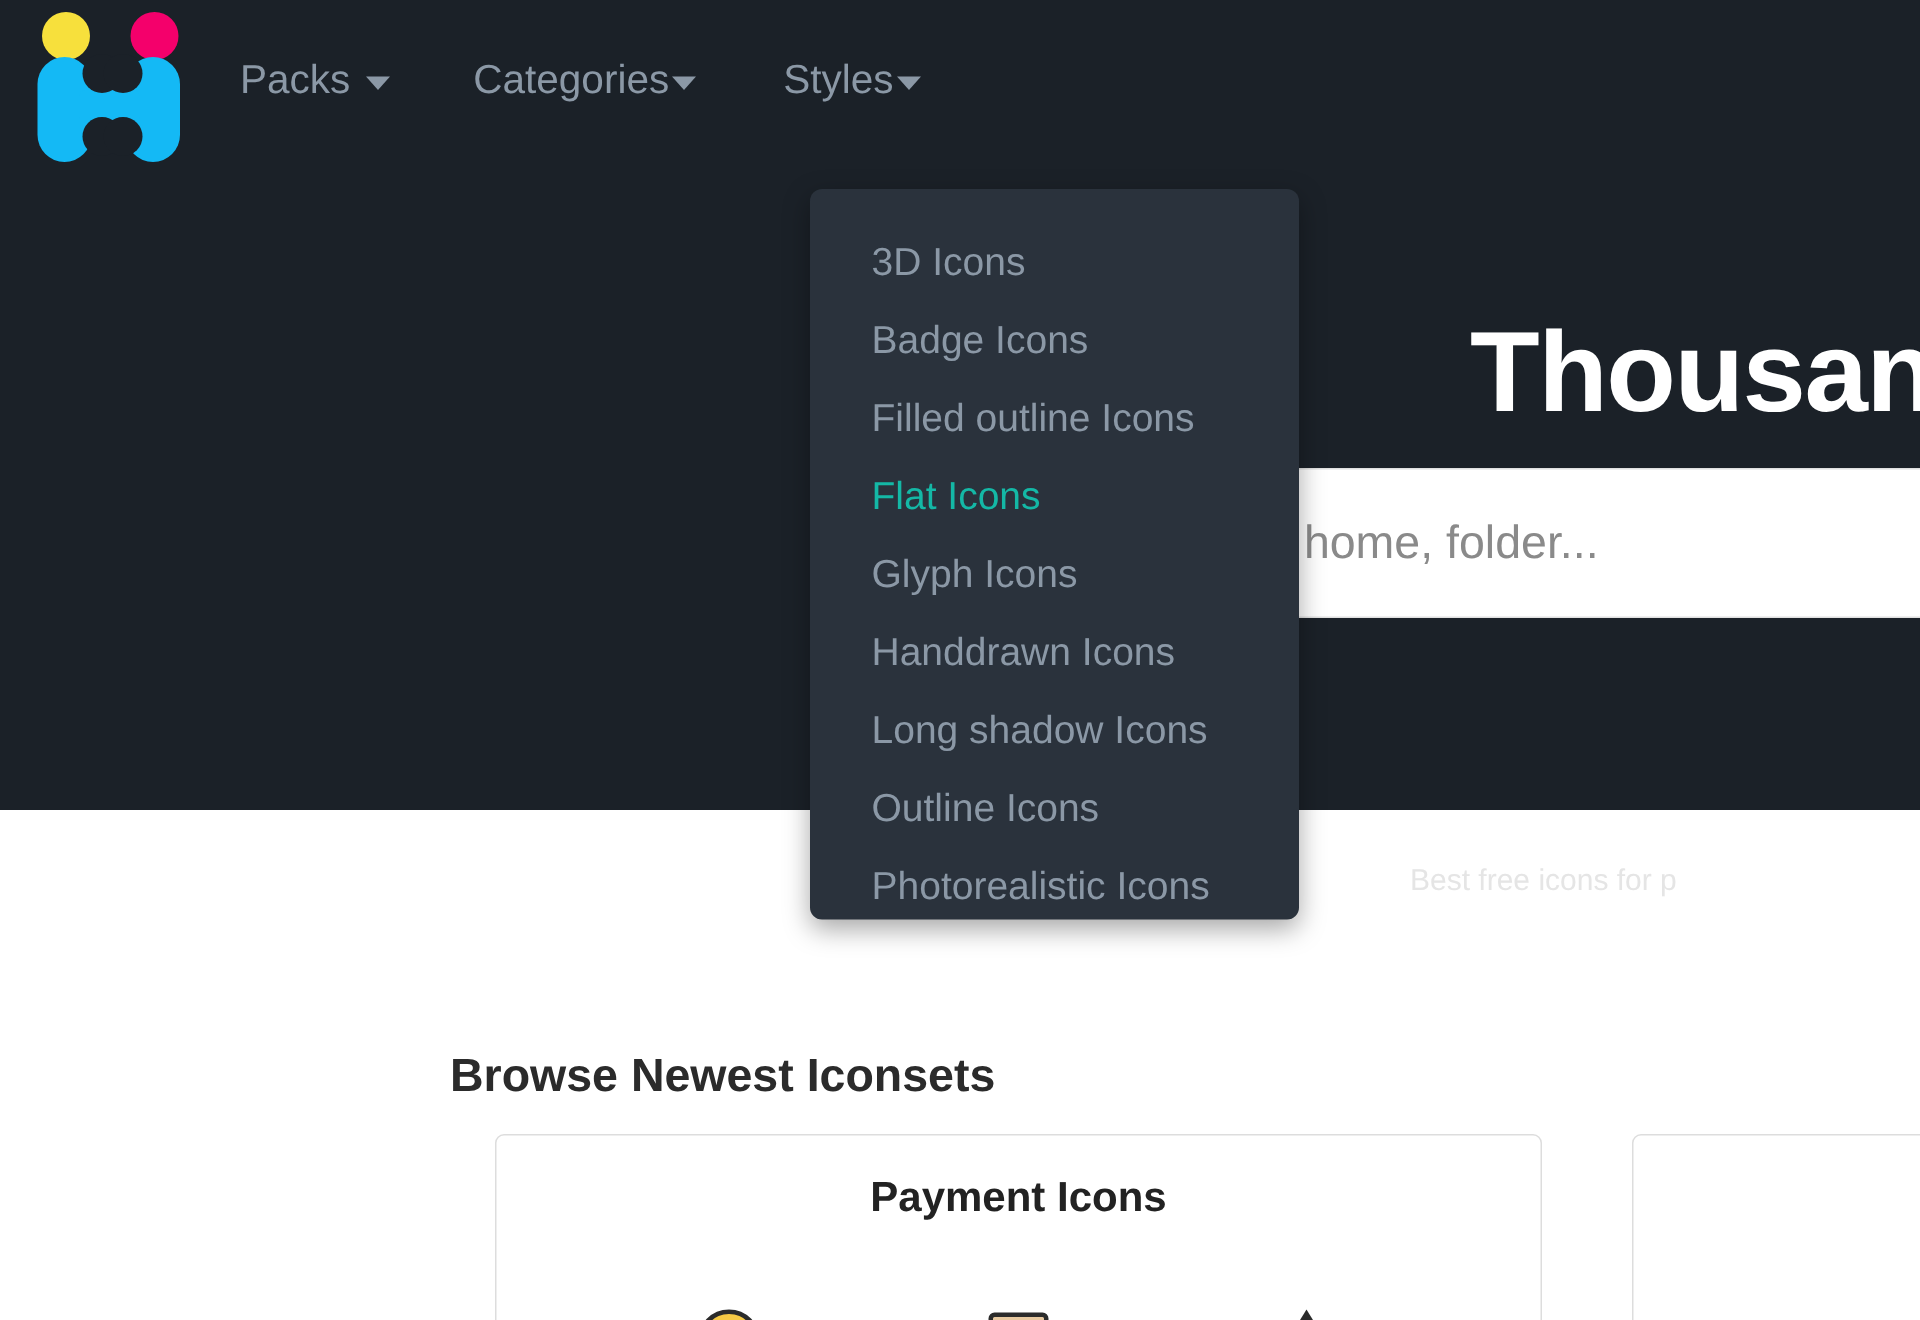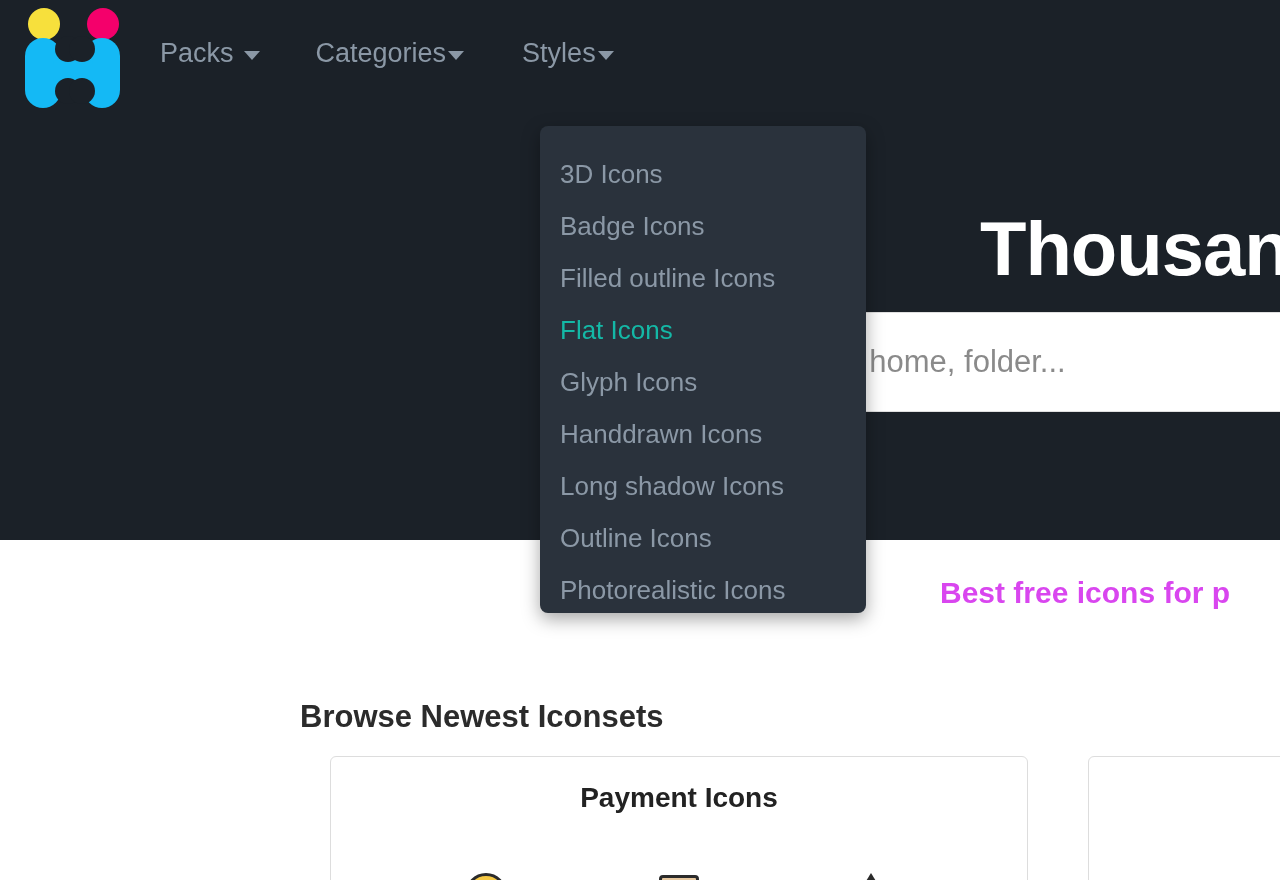--- a/index.html
+++ b/index.html
@@ -95,23 +95,23 @@
     left:980px; top:205px;
     font-size:76px;
     font-weight:bold;
     color:#ffffff;
     white-space:nowrap;
     letter-spacing:-1px;
   }
   .hero-tagline {
     position:absolute;
     left:940px; top:576px;
-    font-size:30px;
-    font-weight:bold;
-    color:#d946ef;
+    font-size:20px;
+    font-weight:normal;
+    color:#e5e5e5;
     white-space:nowrap;
   }
 
   
   .search-box {
     position:absolute;
     left:680px; top:312px;
     width:640px; height:100px;
     background:#ffffff;
     border:1px solid #e0e0e0;
@@ -139,21 +139,21 @@
     background:#2a323c;
     border-radius:8px;
     box-shadow:0 6px 18px rgba(0,0,0,0.35);
     padding-top:22px;
     z-index:20;
   }
   .dropdown-item {
     height:52px;
     display:flex;
     align-items:center;
-    padding-left:20px;
+    padding-left:41px;
     font-size:26px;
     color:#8b98a6;
     cursor:pointer;
     white-space:nowrap;
   }
   .dropdown-item.active { color:#14b8a6; }
 
   
   .content {
     position:absolute;

